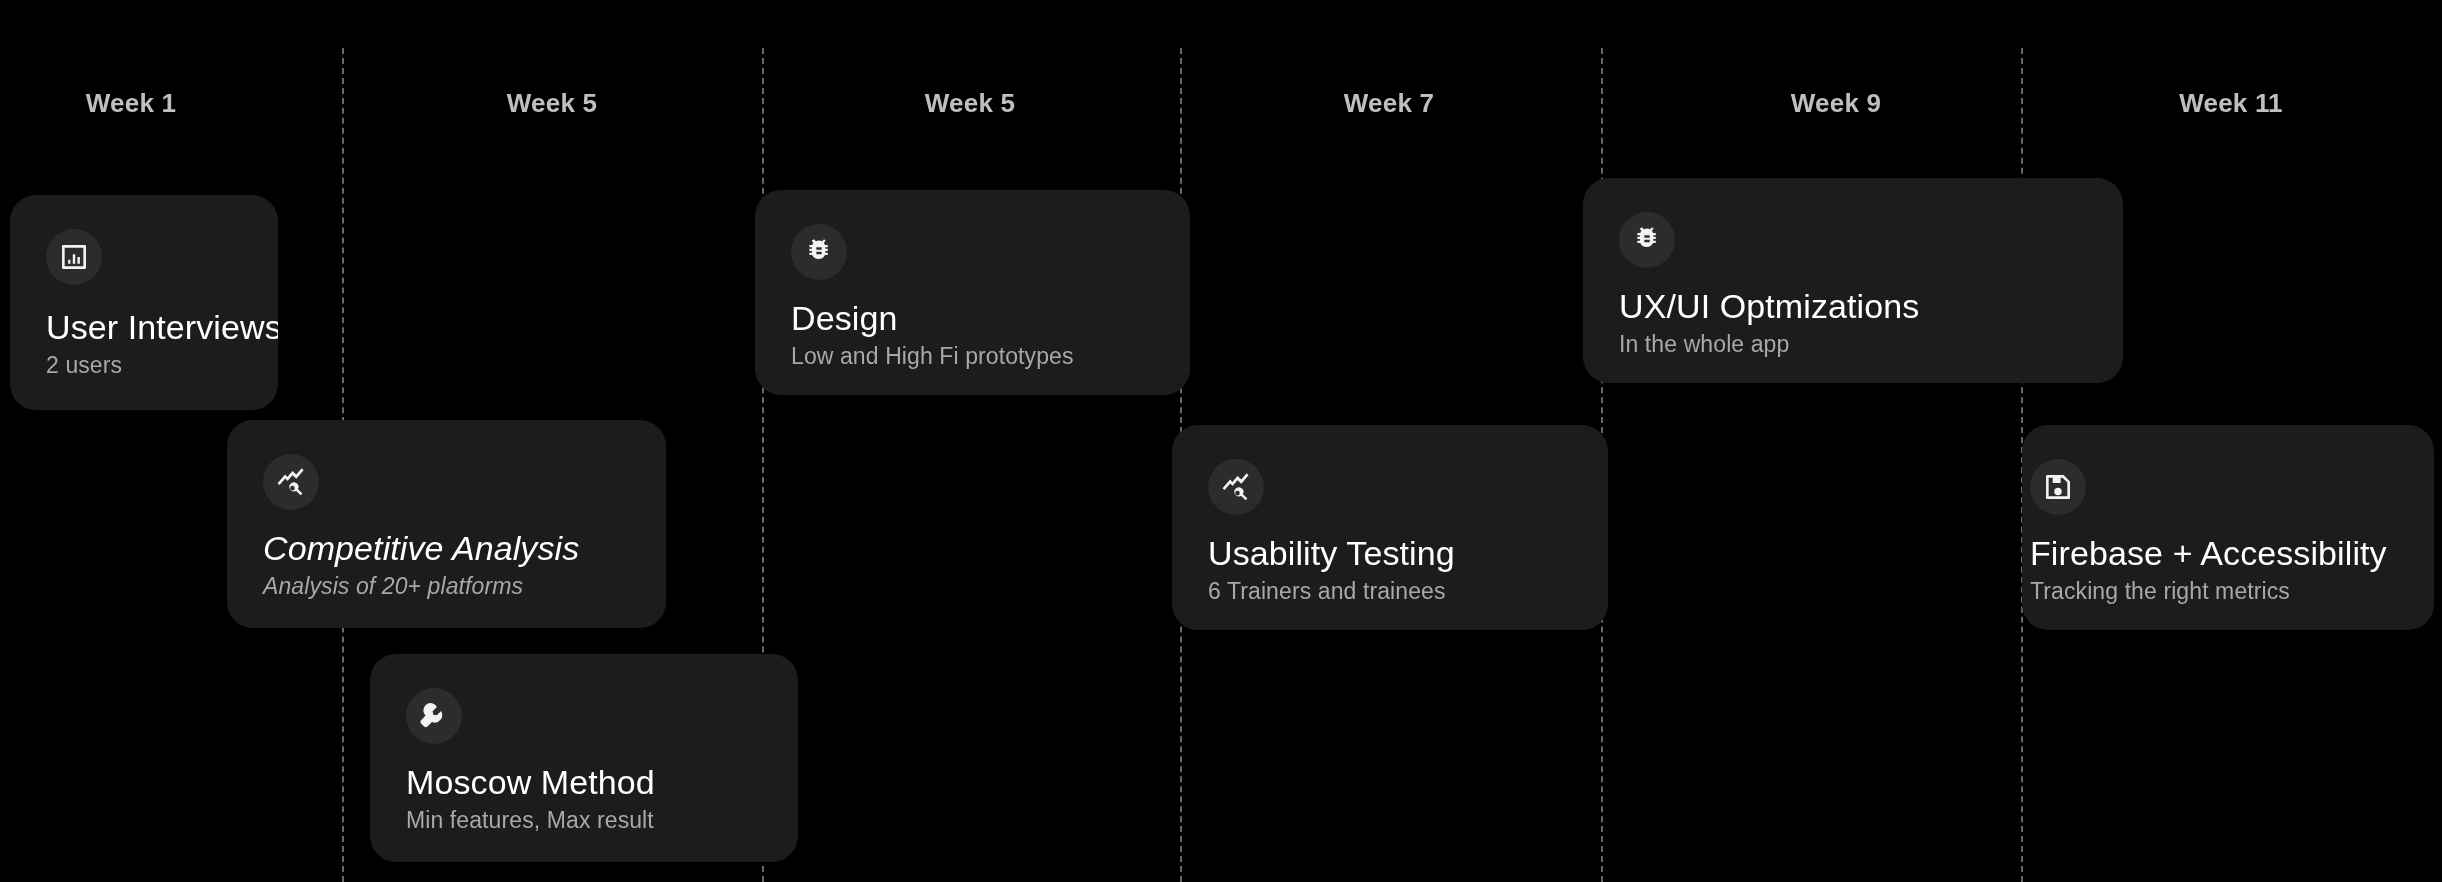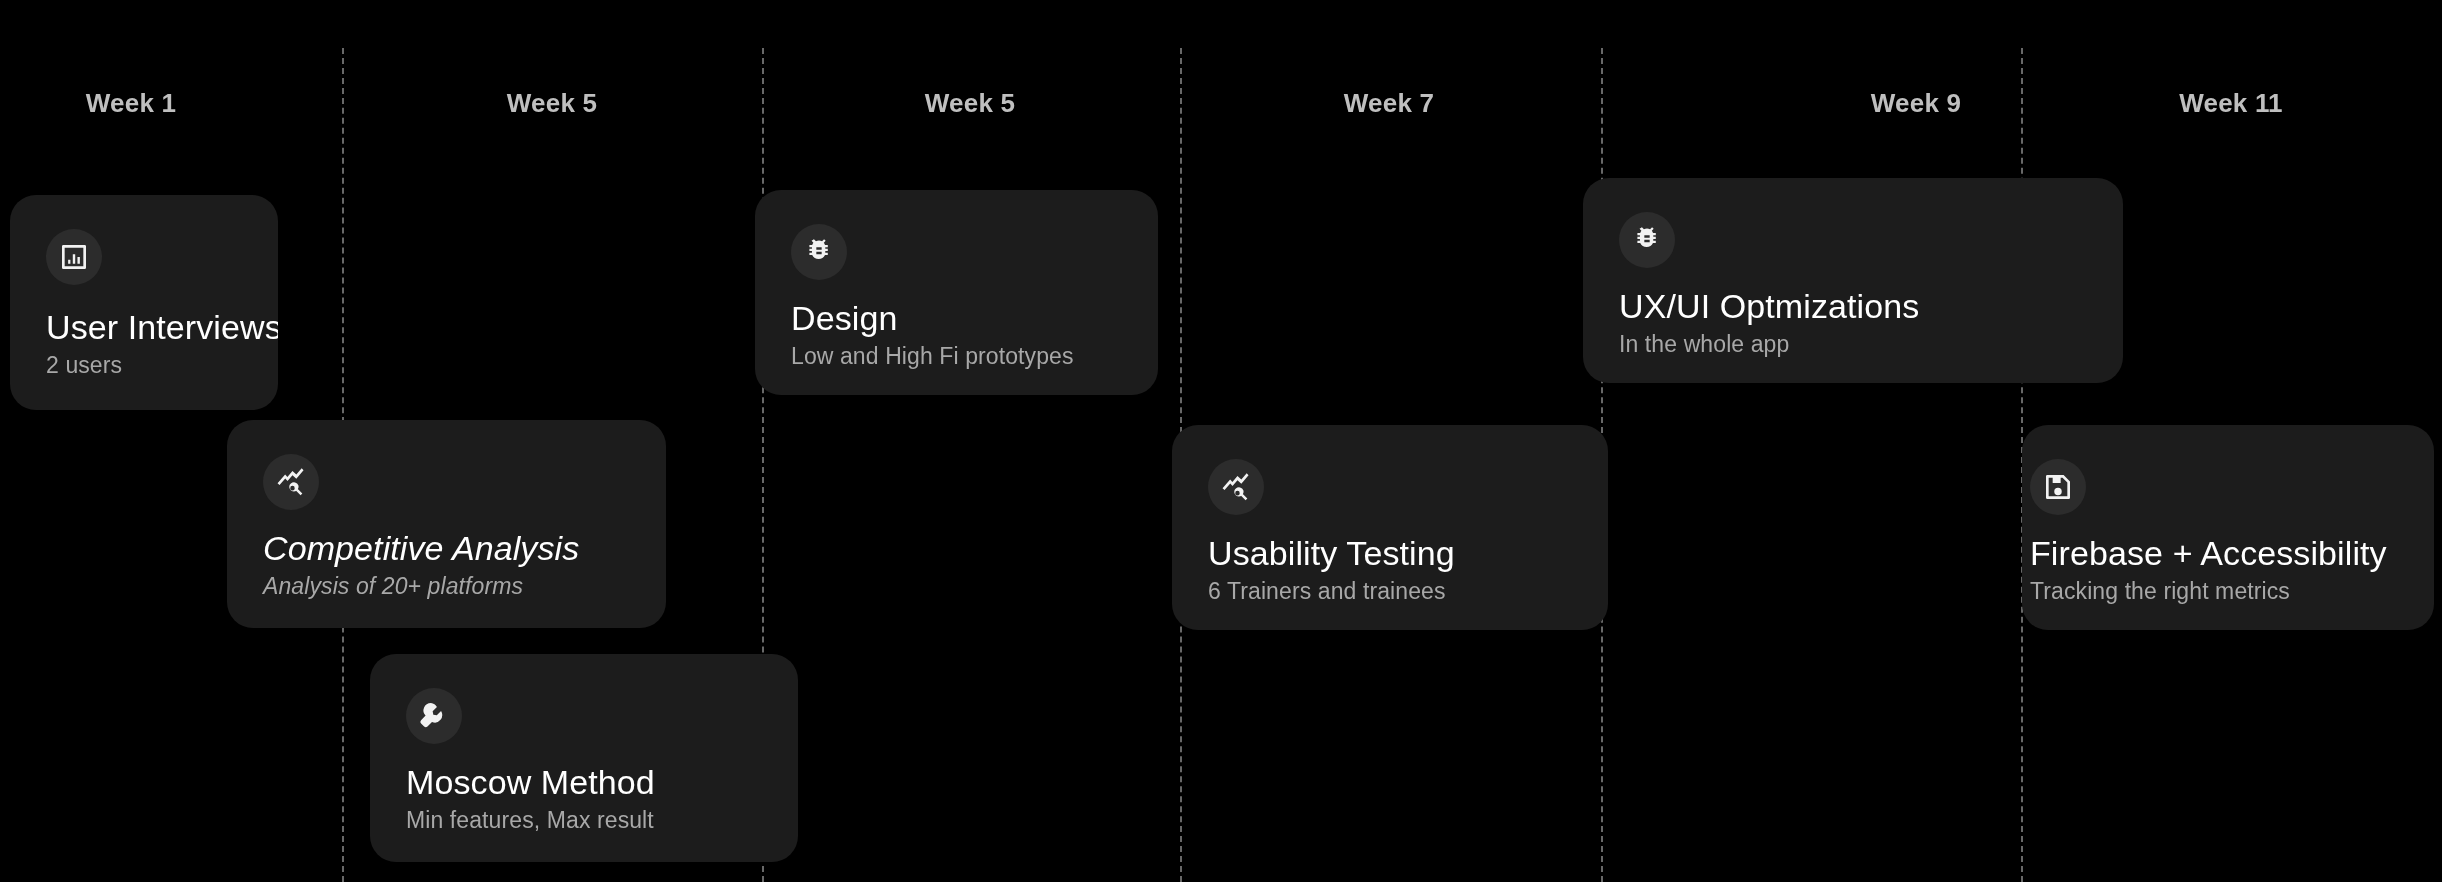--- a/index.html
+++ b/index.html
@@ -90,21 +90,21 @@
       <div class="col-divider" style="left: 1180px;"></div>
       <div class="col-divider" style="left: 1601px;"></div>
       <div class="col-divider" style="left: 2021px;"></div>
     </div>
 
   <div class="week-labels">
       <div class="week-label" style="left: 131px;">Week 1</div>
       <div class="week-label" style="left: 552px;">Week 5</div>
       <div class="week-label" style="left: 970px;">Week 5</div>
       <div class="week-label" style="left: 1389px;">Week 7</div>
-      <div class="week-label" style="left: 1916px;">Week 9</div>
+      <div class="week-label" style="left: 1836px;">Week 9</div>
       <div class="week-label" style="left: 2231px;">Week 11</div>
     </div>
 
   <div class="cards-layer">
       <div class="card" style="left: 10px; top: 195px; width: 268px; height: 215px;">
         <div class="card-icon-wrap">
           <svg viewBox="0 0 24 24">
             <path d="M4 3h16a1 1 0 0 1 1 1v16a1 1 0 0 1-1 1H4a1 1 0 0 1-1-1V4a1 1 0 0 1 1-1zm1 2v14h14V5H5zm2.6 9h1.7v3H7.6v-3zm3.5-4h1.8v7h-1.8v-7zm3.5 2h1.8v5h-1.8v-5z"></path>
           </svg>
         </div>
@@ -127,21 +127,21 @@
       <div class="card" style="left: 342px; top: 654px; width: 428px; height: 208px; margin-left: 28px;">
         <div class="card-icon-wrap">
           <svg viewBox="0 0 24 24">
             <path d="M9.7 2.2a5.6 5.6 0 0 0-4 9.5l-3.4 3.4a1.8 1.8 0 0 0 0 2.5l2.3 2.3a1.8 1.8 0 0 0 2.5 0l3.4-3.4a5.6 5.6 0 0 0 6.8-8.2l-3.2 3.2-2.6-.5-.5-2.6 3.2-3.2a5.6 5.6 0 0 0-4.5-3z"></path>
           </svg>
         </div>
         <div class="card-spacer"></div>
         <div class="card-title">Moscow Method</div>
         <div class="card-sub">Min features, Max result</div>
       </div>
-      <div class="card" style="left: 755px; top: 190px; width: 403px; height: 205px;">
+      <div class="card" style="left: 755px; top: 190px; width: 435px; height: 205px;">
         <div class="card-icon-wrap">
           <svg viewBox="0 0 24 24">
             <path d="M8.2 2.4 9.7 4a4.6 4.6 0 0 1 4.6 0l1.5-1.6 1.2 1.2-1.4 1.5c.4.5.7 1 .9 1.6h2.1v1.7h-1.9v1.2h1.9v1.7h-1.9v1.2h1.9v1.7h-2.1a5.3 5.3 0 0 1-9.6 0H4.8v-1.7h1.9v-1.2H4.8V9.6h1.9V8.4H4.8V6.7h2.1c.2-.6.5-1.1.9-1.6L6.4 3.6l1.8-1.2zM10 8.5v1.8h4V8.5h-4zm0 3.4v1.8h4v-1.8h-4z"></path>
           </svg>
         </div>
         <div class="card-spacer"></div>
         <div class="card-title">Design</div>
         <div class="card-sub">Low and High Fi prototypes</div>
       </div>
       <div class="card" style="left: 1172px; top: 425px; width: 436px; height: 205px;">

